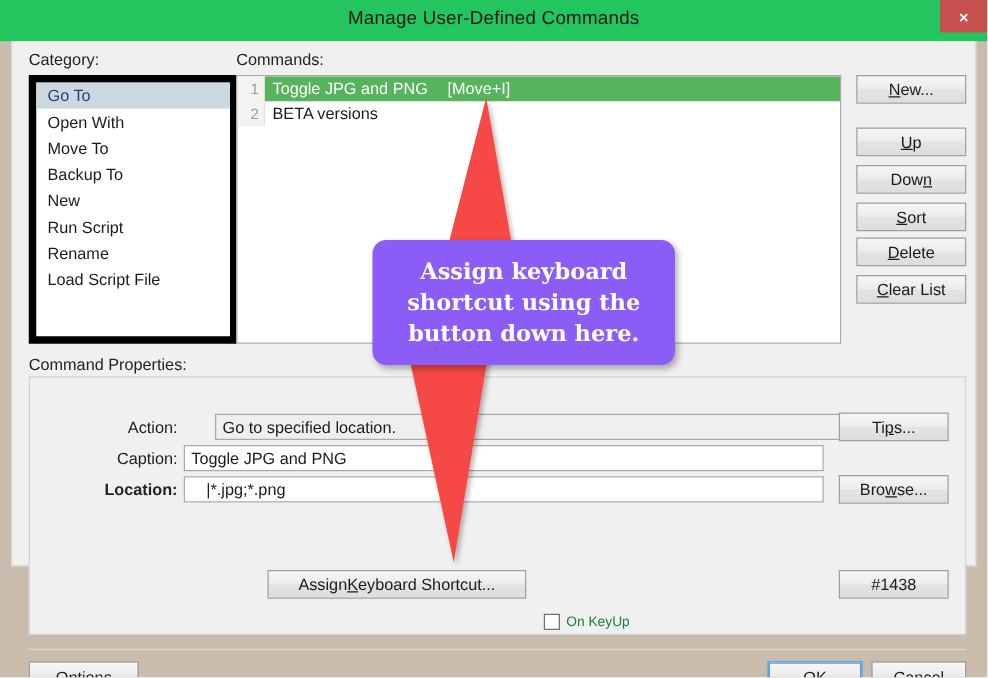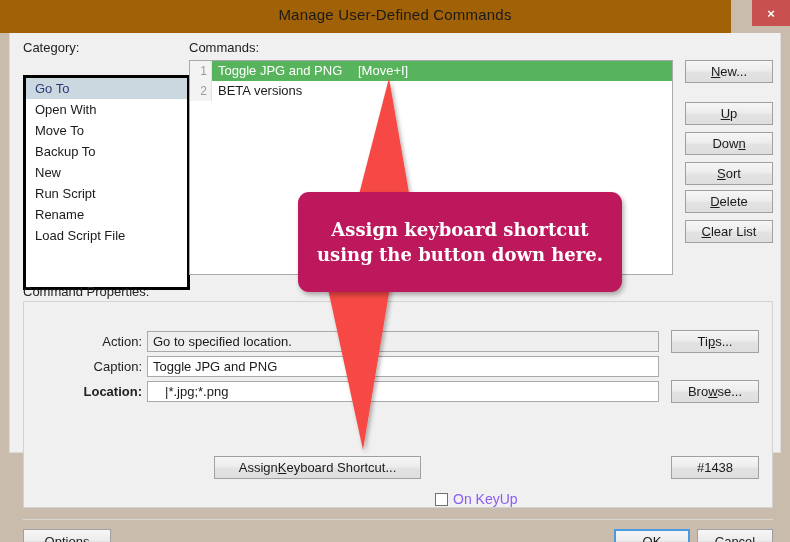--- a/index.html
+++ b/index.html
@@ -18,23 +18,23 @@
     overflow: hidden;
     background: #c9bcac;
     box-sizing: border-box;
     user-select: none;
   }
 
   
   #titlebar {
     position: absolute;
     left: 0; top: 0;
-    width: 731px;
+    width: 790px;
     height: 33px;
-    background: #a16207;
+    background: #22c55e;
   }
   #title-text {
     position: absolute;
     left: 0; top: 6px;
     width: 790px;
     text-align: center;
     font-size: 15px;
     color: #1a1a1a;
     letter-spacing: 0.2px;
   }
@@ -73,25 +73,24 @@
     color: #222222;
     white-space: nowrap;
   }
 
   
   #category-list {
     position: absolute;
     left: 13px; top: 27px;
     width: 167px; height: 215px;
     background: #ffffff;
-    border: 3px solid #000000;
+    border: 6px solid #000000;
     box-sizing: border-box;
     overflow: hidden;
     cursor: default;
-    margin-top: 15px;
   }
   .cat-item {
     height: 21px;
     line-height: 21px;
     padding-left: 9px;
     font-size: 13px;
     color: #1b1b1b;
     white-space: nowrap;
   }
   .cat-item.selected {
@@ -188,40 +187,40 @@
     box-sizing: border-box;
     font-size: 13px;
     color: #1b1b1b;
     line-height: 19px;
     padding-left: 5px;
     height: 21px;
     white-space: nowrap;
     overflow: hidden;
     cursor: text;
   }
-  .field-input.readonly { background: #efefef; }
+  .field-input.readonly { background: #efefef; margin-left: 25px; }
 
   
   #onkeyup-wrap {
     position: absolute;
     left: 425px; top: 458px;
     display: flex;
     align-items: center;
     cursor: pointer;
   }
   #onkeyup-box {
     width: 13px; height: 13px;
     background: #ffffff;
     border: 1px solid #707070;
     box-sizing: border-box;
     margin-right: 5px;
   }
   #onkeyup-label {
-    font-size: 14px;
-    color: #8b5cf6;
+    font-size: 11px;
+    color: #15803d;
     white-space: nowrap;
   }
 
   
   #bottom-sep {
     position: absolute;
     left: 13px; top: 486px;
     width: 750px; height: 1px;
     background: #d8d8d8;
   }
@@ -229,22 +228,22 @@
   
   #callout-layer {
     position: absolute;
     left: 0; top: 0;
     width: 790px; height: 542px;
     pointer-events: none;
   }
   #callout-box {
     position: absolute;
     left: 298px; top: 192px;
-    width: 324px; height: 100px;
-    background: #be185d;
+    width: 242px; height: 100px;
+    background: #8b5cf6;
     border-radius: 11px;
     box-shadow: 2px 3px 5px rgba(0,0,0,0.30);
     display: flex;
     align-items: center;
     justify-content: center;
     text-align: center;
     box-sizing: border-box;
     padding: 0 14px;
   }
   #callout-text {

